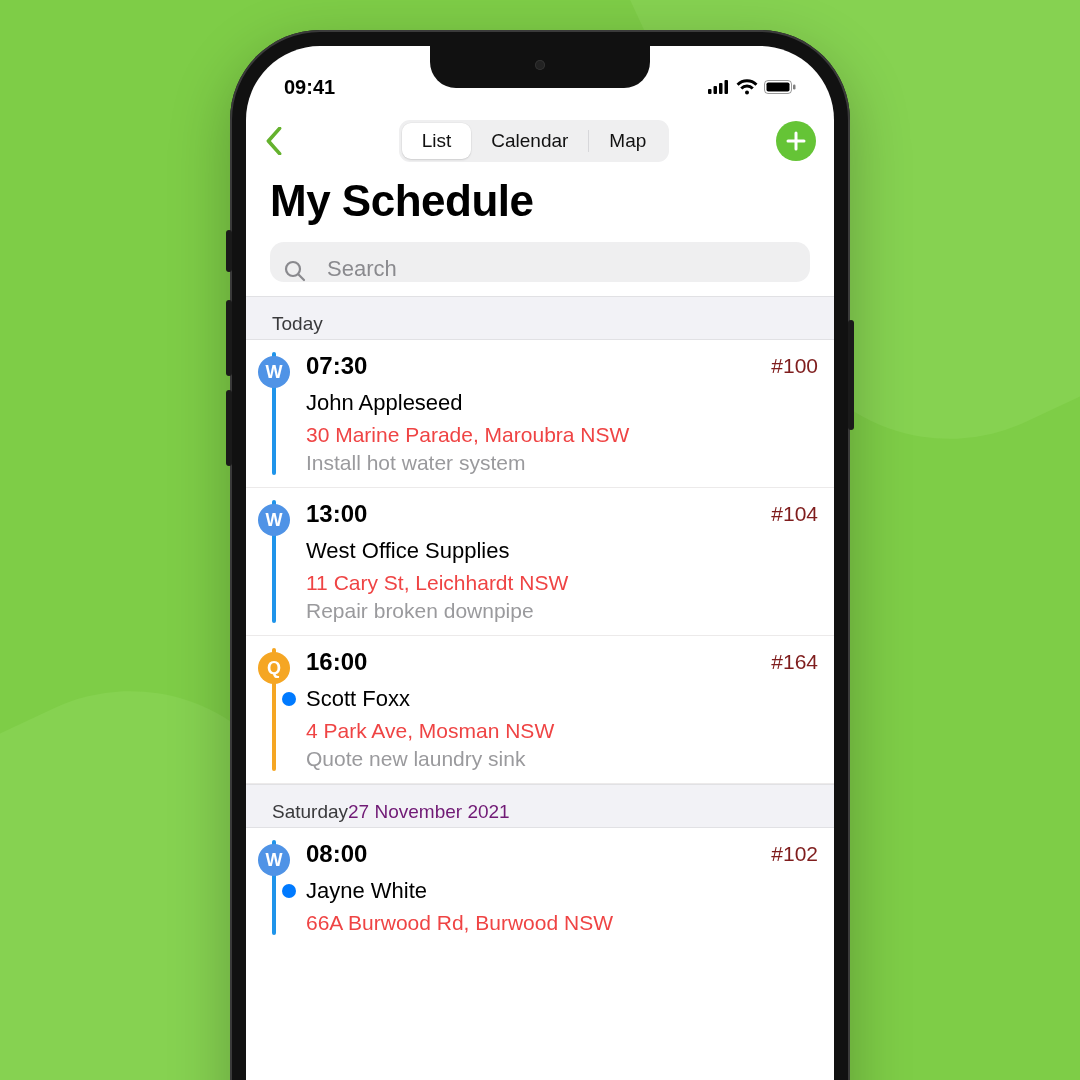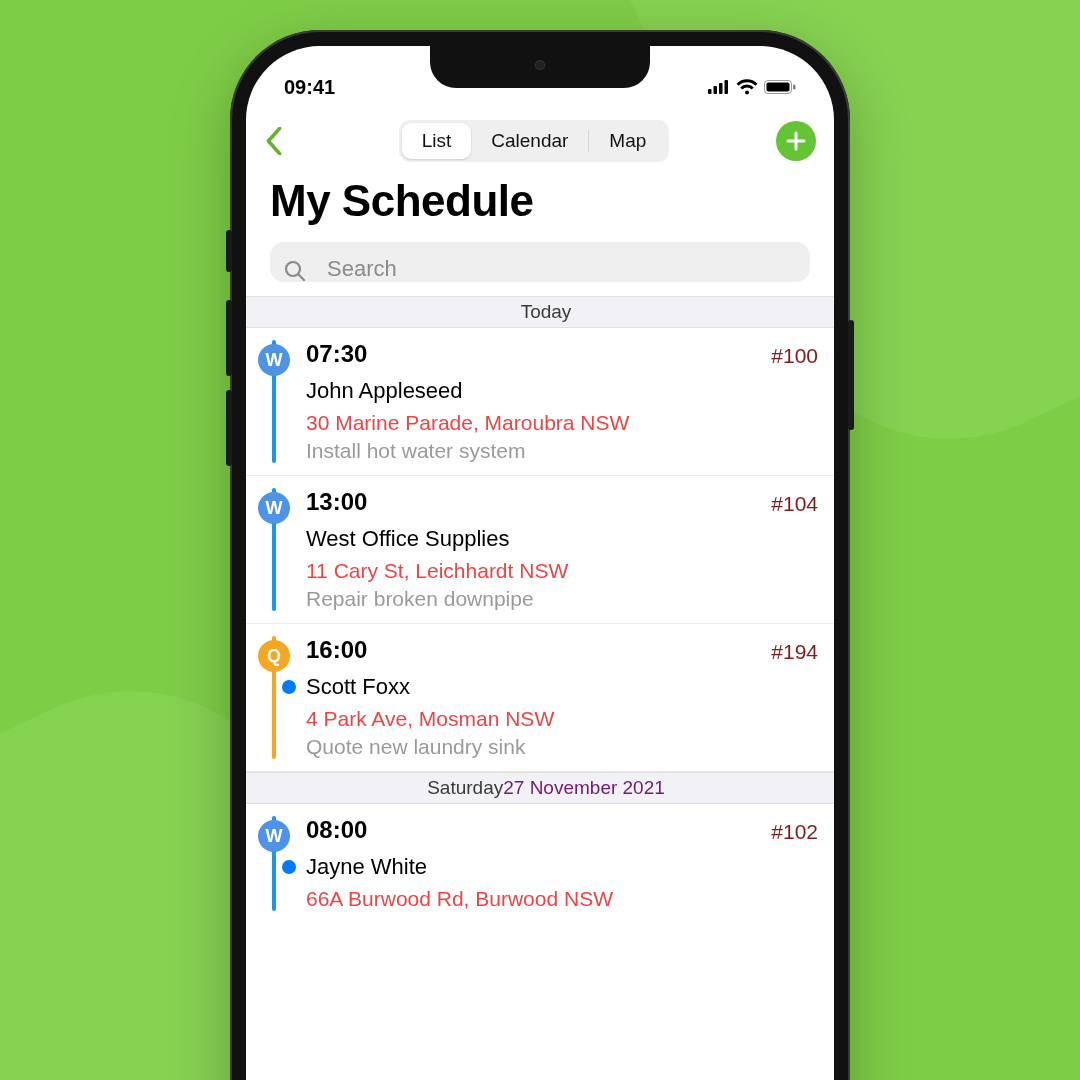--- a/index.html
+++ b/index.html
@@ -154,22 +154,22 @@
     color: #8a8a8e;
     flex: 1;
   }
   .search input::placeholder { color: #8a8a8e; }
 
   .section-header {
     background: #f2f2f6;
     border-top: 1px solid #e1e1e4;
     border-bottom: 1px solid #e1e1e4;
     display: flex;
-    justify-content: center;
-    padding: 4px 14px 4px 26px;
+    justify-content: flex-start;
+    padding: 16px 14px 4px 26px;
     font-size: 19px;
     color: #3a3a3c;
   }
   .section-header .date { color: #701a75; }
 
   .row {
     display: flex;
     position: relative;
     padding: 12px 16px 12px 0;
     border-bottom: 1px solid #eceaea;
@@ -193,21 +193,21 @@
     left: 12px;
     top: 4px;
     width: 32px; height: 32px;
     border-radius: 50%;
     display: flex; align-items: center; justify-content: center;
     color: #fff;
     font-weight: 700;
     font-size: 18px;
   }
   .row-content { flex: 1; padding-left: 6px; }
-  .row-top { display: flex; justify-content: space-between; align-items: flex-end; }
+  .row-top { display: flex; justify-content: space-between; align-items: center; }
   .time { font-size: 24px; font-weight: 800; }
   .id { color: #7f1d1d; font-size: 21px; }
   .name { font-size: 22px; margin-top: 10px; position: relative; }
   .dot {
     display: inline-block;
     width: 14px; height: 14px;
     border-radius: 50%;
     background: #007aff;
     position: absolute;
     left: -24px;
@@ -320,21 +320,21 @@
           </div>
         </div>
         <div class="row">
           <div class="gutter">
             <div class="vline l-orange"></div>
             <div class="badge c-orange">Q</div>
           </div>
           <div class="row-content">
             <div class="row-top">
               <span class="time">16:00</span>
-              <span class="id">#194</span>
+              <span class="id">#164</span>
             </div>
             <div class="name"><span class="dot"></span>Scott Foxx</div>
             <div class="addr">4 Park Ave, Mosman NSW</div>
             <div class="desc">Quote new laundry sink</div>
           </div>
         </div>
         <div class="section-header">
           <span>Saturday</span>
           <span class="date">27 November 2021</span>
         </div>

